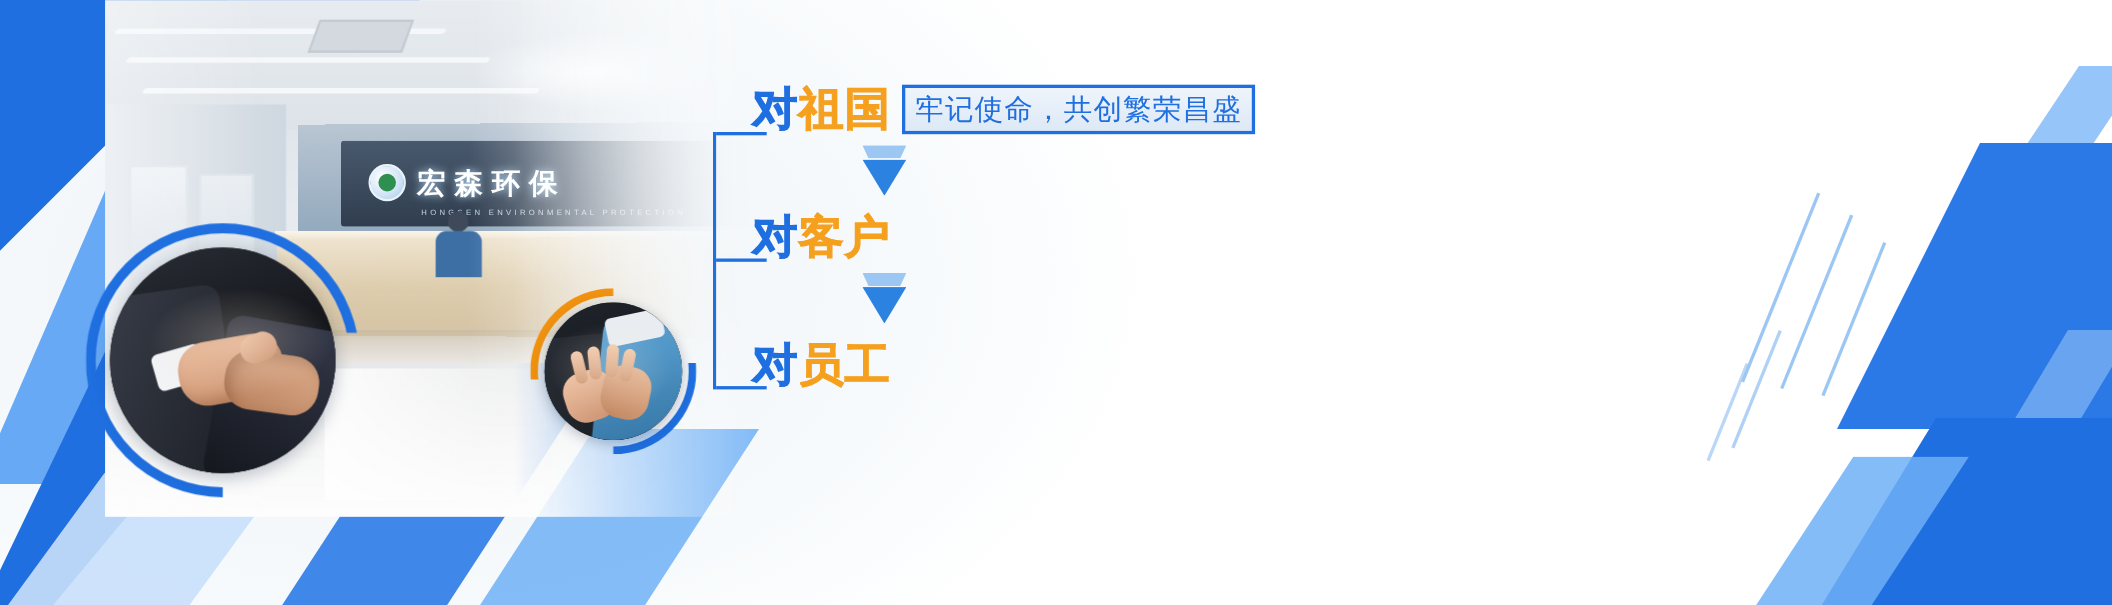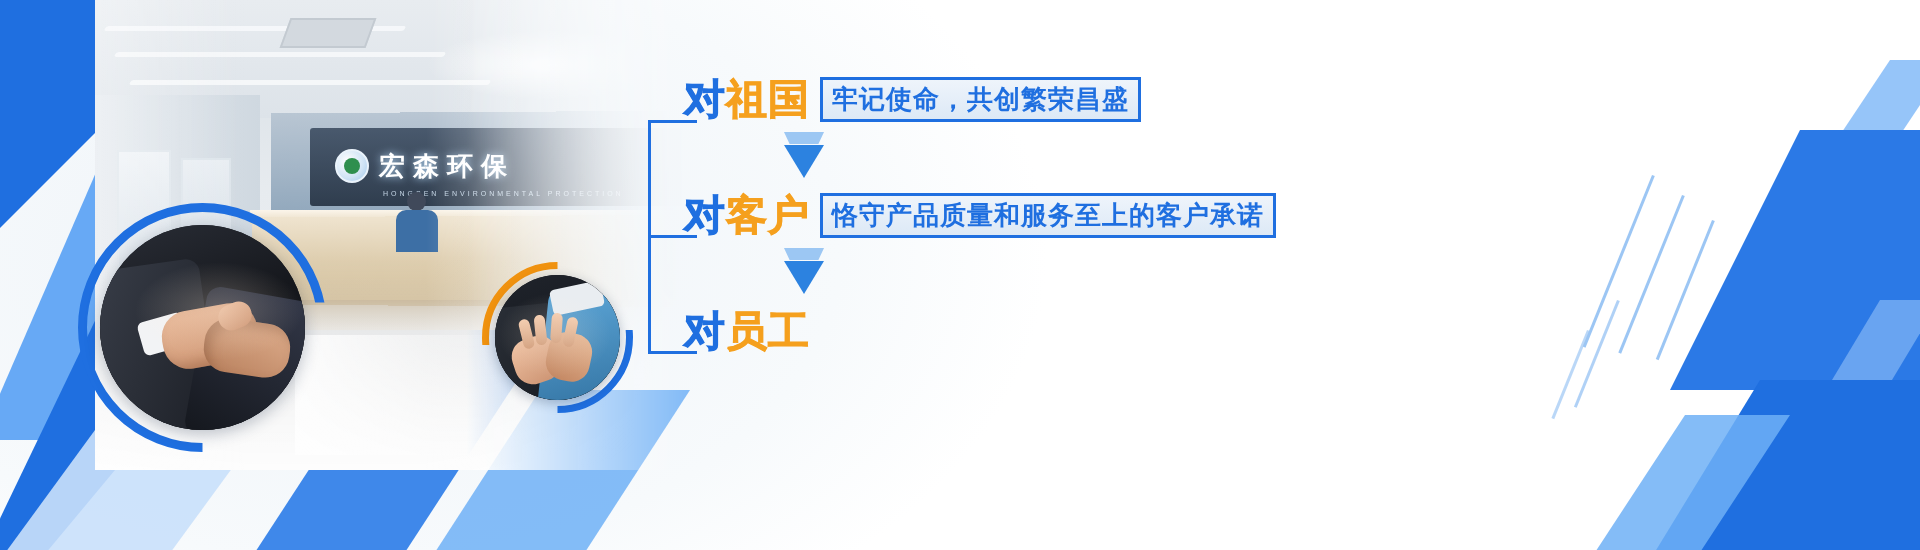--- a/index.html
+++ b/index.html
@@ -232,21 +232,21 @@
   .head .orange{ color:#f5a01e; -webkit-text-stroke:1px #f5a01e; }
 
   .row .box{
     margin-left:10px;
     border:3px solid #1f6fe0;
     background:linear-gradient(to bottom,#eef4fb,#dde9f6);
     height:45px; display:flex; align-items:center;
     padding:0 9px; white-space:nowrap;
   }
   .row .box span{
-    color:#1f6fe0; font-size:26px; font-weight:bold; letter-spacing:1px; line-height:1;
+    color:#1f6fe0; font-size:26px; font-weight:normal; letter-spacing:1px; line-height:1;
   }
 
   .arrow-cell{ height:62px; position:relative; }
   .arrow{ position:absolute; left:98px; top:6px; width:44px; height:46px; }
   .arrow .cap{
     position:absolute; left:2px; top:0; width:40px; height:12px;
     background:#9cc7f3; clip-path:polygon(0 0,100% 0,86% 100%,14% 100%);
   }
   .arrow .body{
     position:absolute; left:2px; top:13px; width:40px; height:33px;
@@ -374,23 +374,20 @@
           <div class="cap"></div>
             <div class="body"></div>
         </div>
       </div>
 
       <div class="row">
         <div class="head">
           <span class="blue">对</span>
             <span class="orange">客户</span>
         </div>
-        <div class="box">
-          <span>恪守产品质量和服务至上的客户承诺</span>
-        </div>
       </div>
 
       <div class="arrow-cell">
         <div class="arrow">
           <div class="cap"></div>
             <div class="body"></div>
         </div>
       </div>
 
       <div class="row">

